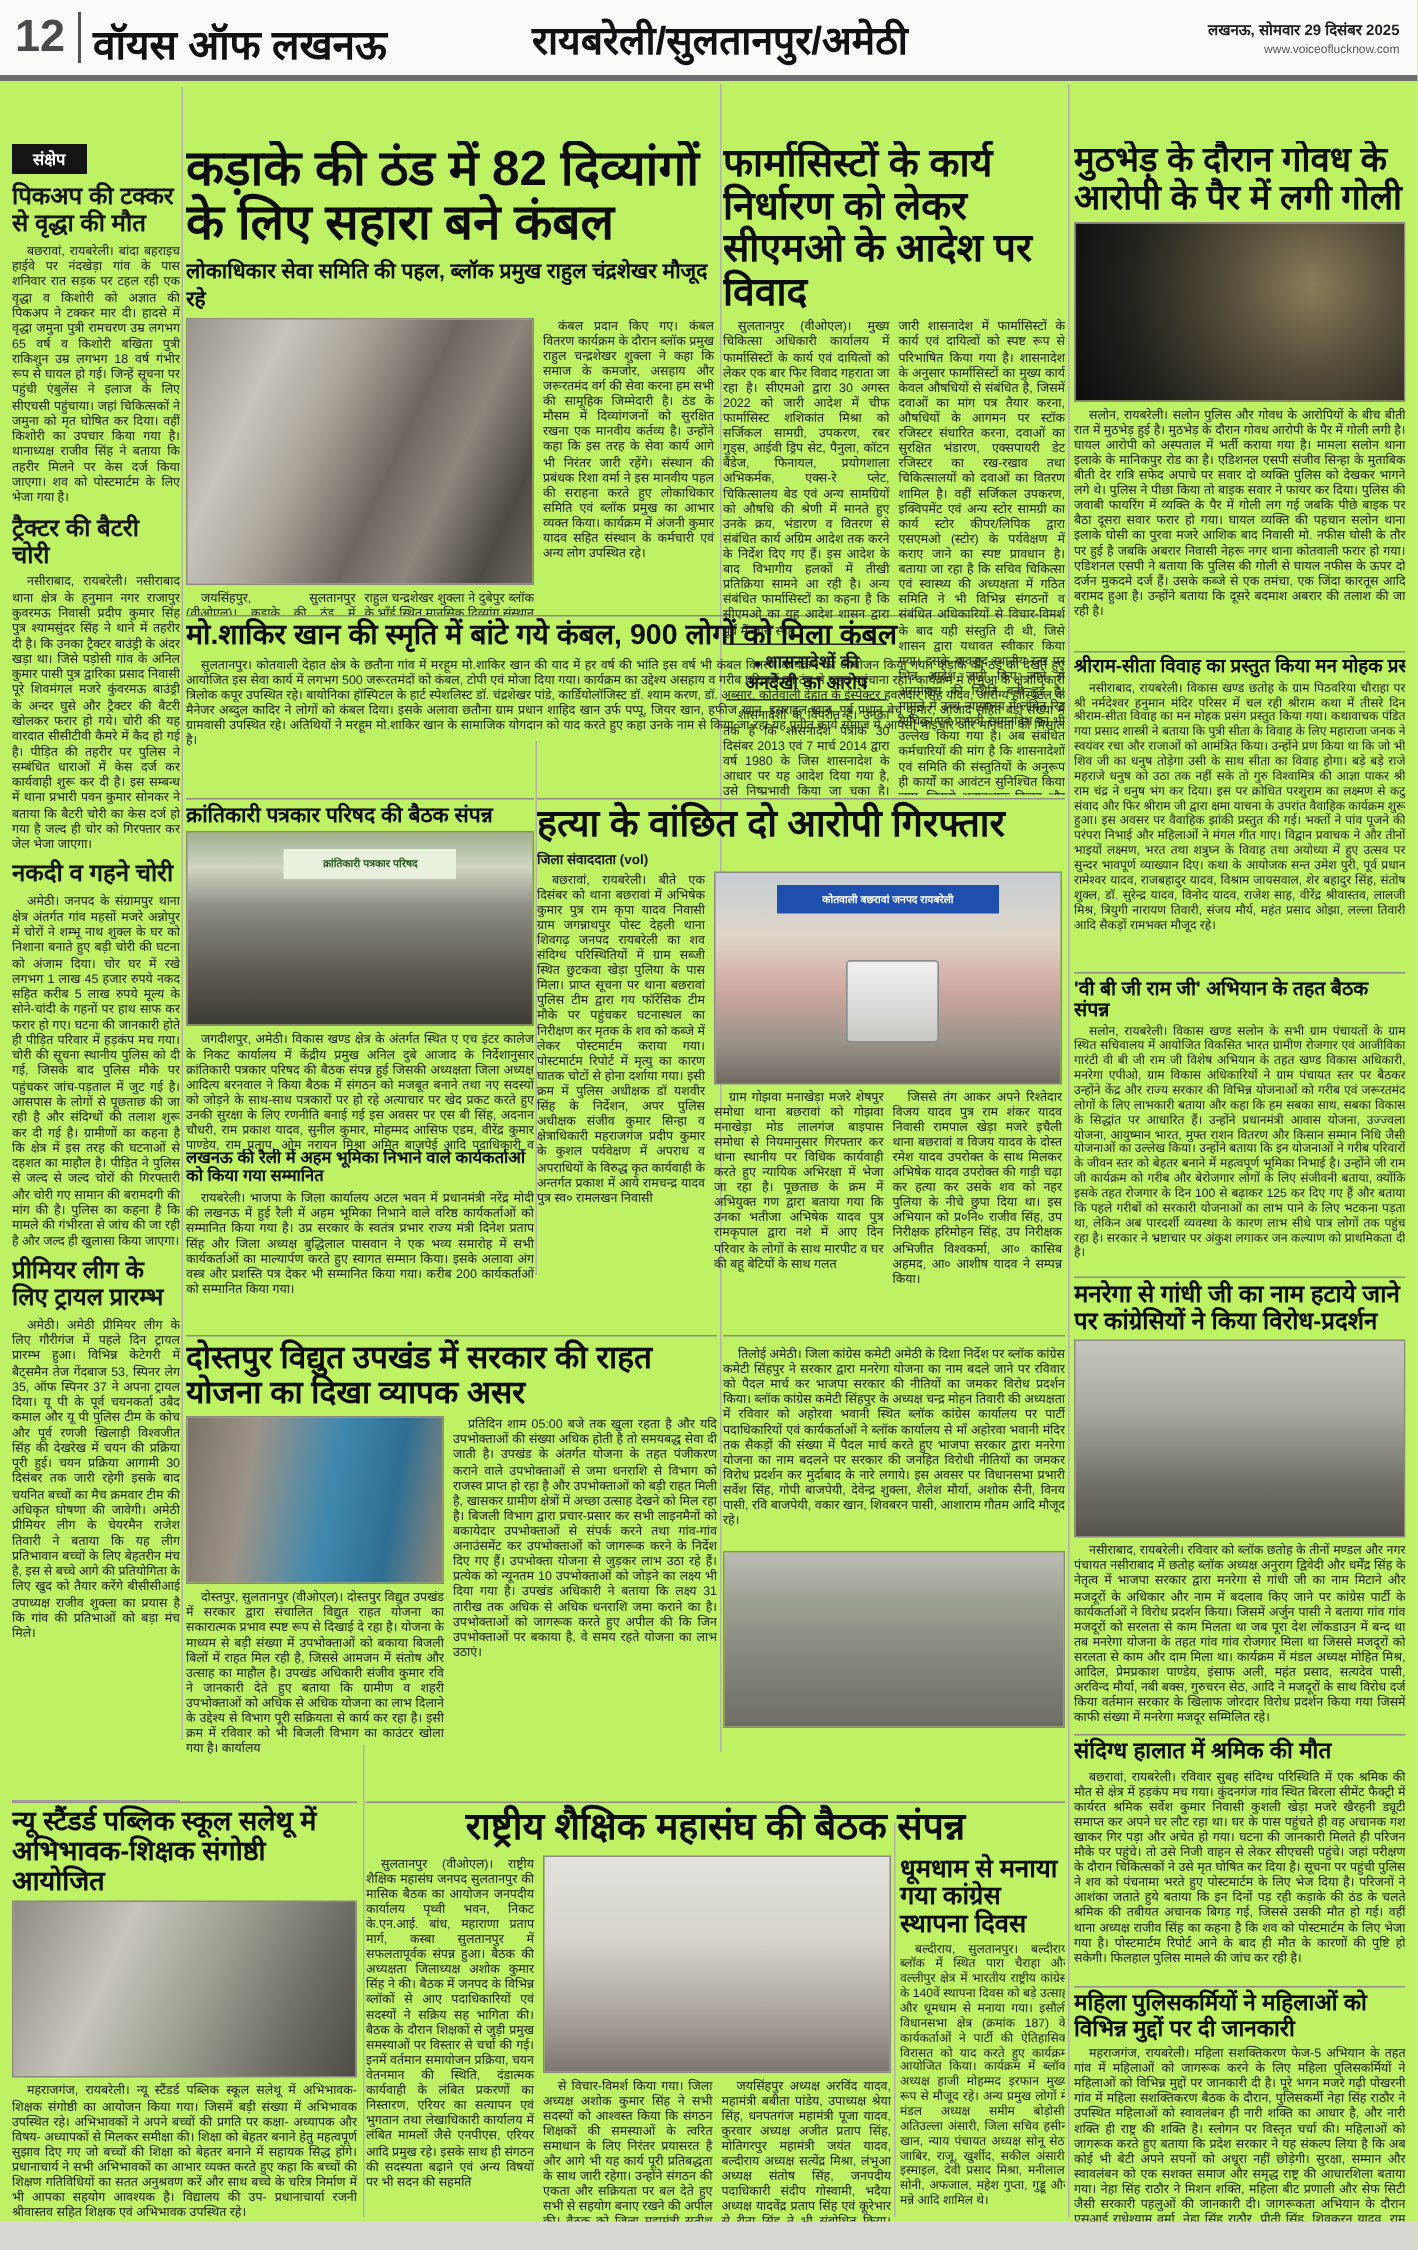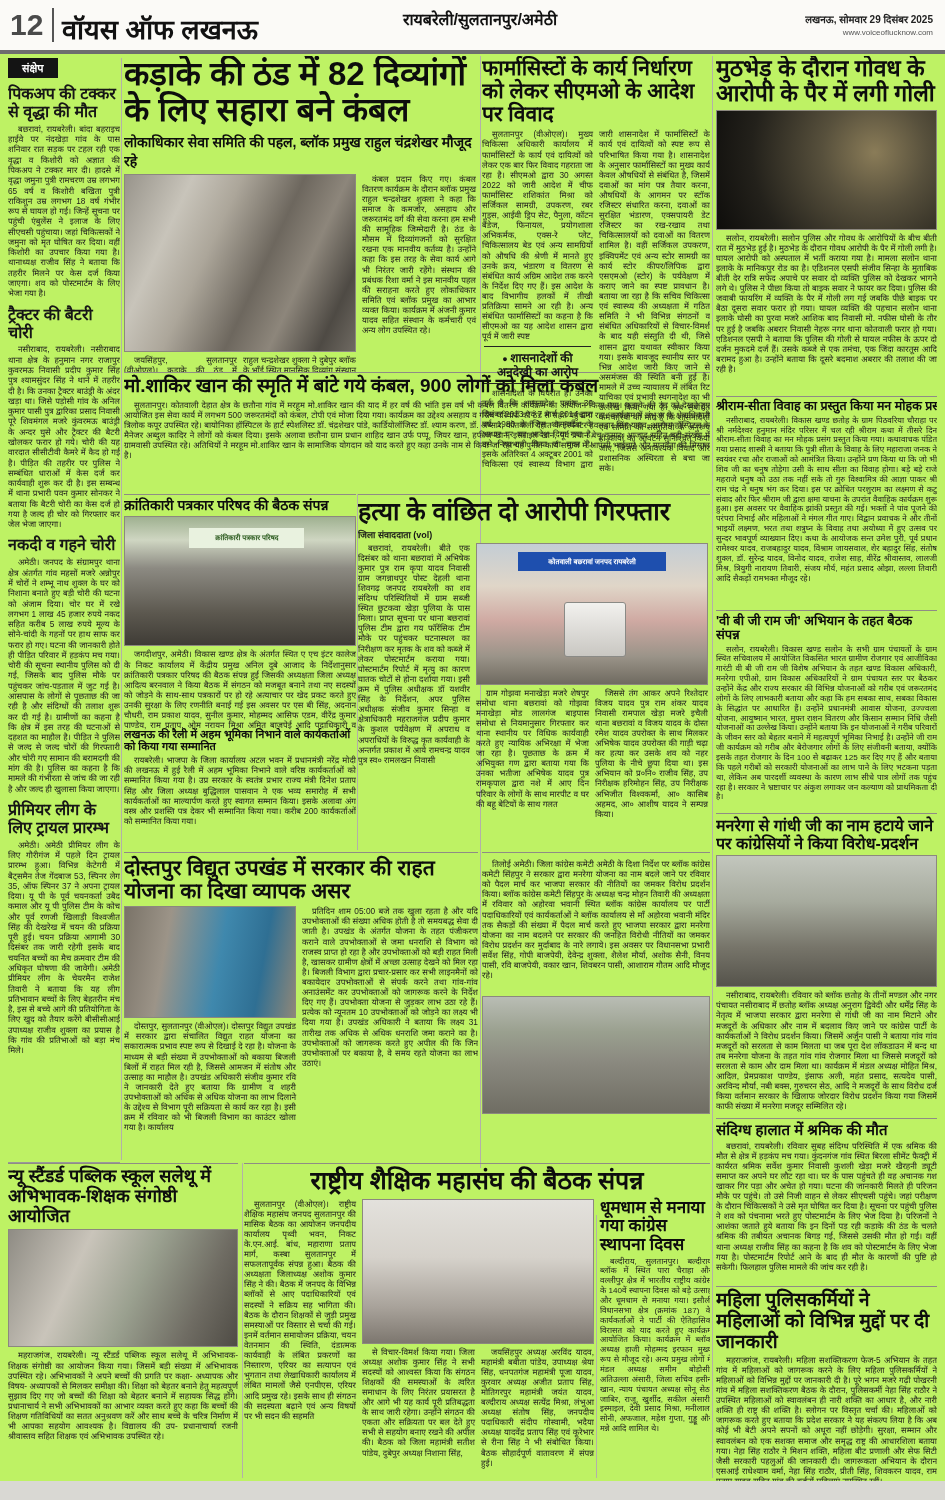--- a/index.html
+++ b/index.html
@@ -4,25 +4,25 @@
 <style>
   html,body{margin:0;padding:0;}
   body{font-family:"Liberation Sans","DejaVu Sans",sans-serif;background:#e8e7e2;}
   .page{position:relative;width:945px;height:1500px;background:#bef264;overflow:hidden;color:#161616;}
   
   .masthead{position:absolute;left:0;top:0;width:945px;height:50px;background:#fbfaf7;}
   .masthead:after{content:"";position:absolute;left:0;top:50px;width:945px;height:4px;background:#6e6e6e;}
   .pagenum{position:absolute;left:10px;top:8px;font-size:30px;font-weight:700;color:#4a4a4a;}
   .mast-bar{position:absolute;left:52px;top:8px;width:2px;height:34px;background:#555;}
   .paper-name{position:absolute;left:62px;top:10px;font-size:27px;font-weight:700;color:#111;}
-  .section-title{position:absolute;left:280px;top:8px;width:400px;text-align:center;font-size:16px;font-weight:700;color:#111;}
+  .section-title{position:absolute;left:280px;top:8px;width:400px;text-align:center;font-size:26px;font-weight:700;color:#111;}
   .dateline{position:absolute;right:12px;top:12px;font-size:10px;font-weight:700;color:#222;text-align:right;}
   .website{position:absolute;right:12px;top:28px;font-size:8px;color:#555;text-align:center;}
   
-  .art{position:absolute;overflow:hidden;}
+  .art{position:absolute;overflow:hidden;margin-top:38px;}
   .hl{font-weight:700;color:#0d0d0d;line-height:1.1;}
   .subhl{font-weight:700;color:#0d0d0d;}
   .bd{font-size:8.3px;line-height:1.22;text-align:justify;color:#1d1d1b;text-indent:10px;}
   .photo{position:relative;width:100%;border:1px solid #8c887f;box-sizing:border-box;}
   .byline{font-size:9px;font-weight:700;margin:2px 0;}
   .rule-v{position:absolute;width:1px;background:#b3b0a8;}
   .sep{border-top:1px solid #8f8c85;padding-top:3px;}
   
   .brief-label{display:inline-block;background:#141414;color:#fff;font-weight:700;font-size:11px;padding:2px 14px 3px;}
   .brief-head{font-size:16px;font-weight:700;line-height:1.12;margin:7px 0 3px;}
@@ -123,21 +123,21 @@
     <div class="row" style="margin-top:4px;">
       <div style="width:172px;flex:none;">
         <div class="photo ph-dostpur"></div>
         <div class="bd" style="margin-top:3px;height:128px;">दोस्तपुर, सुलतानपुर (वीओएल)। दोस्तपुर विद्युत उपखंड में सरकार द्वारा संचालित विद्युत राहत योजना का सकारात्मक प्रभाव स्पष्ट रूप से दिखाई दे रहा है। योजना के माध्यम से बड़ी संख्या में उपभोक्ताओं को बकाया बिजली बिलों में राहत मिल रही है, जिससे आमजन में संतोष और उत्साह का माहौल है। उपखंड अधिकारी संजीव कुमार रवि ने जानकारी देते हुए बताया कि ग्रामीण व शहरी उपभोक्ताओं को अधिक से अधिक योजना का लाभ दिलाने के उद्देश्य से विभाग पूरी सक्रियता से कार्य कर रहा है। इसी क्रम में रविवार को भी बिजली विभाग का काउंटर खोला गया है। कार्यालय</div>
       </div>
       <div class="bd" style="width:176px;flex:none;">प्रतिदिन शाम 05:00 बजे तक खुला रहता है और यदि उपभोक्ताओं की संख्या अधिक होती है तो समयबद्ध सेवा दी जाती है। उपखंड के अंतर्गत योजना के तहत पंजीकरण कराने वाले उपभोक्ताओं से जमा धनराशि से विभाग को राजस्व प्राप्त हो रहा है और उपभोक्ताओं को बड़ी राहत मिली है, खासकर ग्रामीण क्षेत्रों में अच्छा उत्साह देखने को मिल रहा है। बिजली विभाग द्वारा प्रचार-प्रसार कर सभी लाइनमैनों को बकायेदार उपभोक्ताओं से संपर्क करने तथा गांव-गांव अनाउंसमेंट कर उपभोक्ताओं को जागरूक करने के निर्देश दिए गए हैं। उपभोक्ता योजना से जुड़कर लाभ उठा रहे हैं। प्रत्येक को न्यूनतम 10 उपभोक्ताओं को जोड़ने का लक्ष्य भी दिया गया है। उपखंड अधिकारी ने बताया कि लक्ष्य 31 तारीख तक अधिक से अधिक धनराशि जमा कराने का है। उपभोक्ताओं को जागरूक करते हुए अपील की कि जिन उपभोक्ताओं पर बकाया है, वे समय रहते योजना का लाभ उठाएं।</div>
     </div>
   </div>
 
   <div class="art" style="left:482px;top:56px;width:228px;height:436px;">
-    <div class="hl" style="font-size:21px;">फार्मासिस्टों के कार्य निर्धारण को लेकर सीएमओ के आदेश पर विवाद</div>
+    <div class="hl" style="font-size:26px;">फार्मासिस्टों के कार्य निर्धारण को लेकर सीएमओ के आदेश पर विवाद</div>
     <div class="cols2" style="margin-top:4px;height:368px;">
       <div class="bd">सुलतानपुर (वीओएल)। मुख्य चिकित्सा अधिकारी कार्यालय में फार्मासिस्टों के कार्य एवं दायित्वों को लेकर एक बार फिर विवाद गहराता जा रहा है। सीएमओ द्वारा 30 अगस्त 2022 को जारी आदेश में चीफ फार्मासिस्ट शशिकांत मिश्रा को सर्जिकल सामग्री, उपकरण, रबर गुड्स, आईवी ड्रिप सेट, पैनुला, कॉटन बैंडेज, फिनायल, प्रयोगशाला अभिकर्मक, एक्स-रे प्लेट, चिकित्सालय बेड एवं अन्य सामग्रियों को औषधि की श्रेणी में मानते हुए उनके क्रय, भंडारण व वितरण से संबंधित कार्य अग्रिम आदेश तक करने के निर्देश दिए गए हैं। इस आदेश के बाद विभागीय हलकों में तीखी प्रतिक्रिया सामने आ रही है। अन्य संबंधित फार्मासिस्टों का कहना है कि सीएमओ का यह आदेश शासन द्वारा पूर्व में जारी स्पष्ट</div>
       <div class="pullquote">शासनादेशों की अनदेखी का आरोप</div>
       <div class="bd">शासनादेशों के विपरीत है। उनका तर्क है कि शासनादेश पत्रांक 30 दिसंबर 2013 एवं 7 मार्च 2014 द्वारा वर्ष 1980 के जिस शासनादेश के आधार पर यह आदेश दिया गया है, उसे निष्प्रभावी किया जा चुका है। इसके अतिरिक्त 4 अक्टूबर 2001 को चिकित्सा एवं स्वास्थ्य विभाग द्वारा जारी शासनादेश में फार्मासिस्टों के कार्य एवं दायित्वों को स्पष्ट रूप से परिभाषित किया गया है। शासनादेश के अनुसार फार्मासिस्टों का मुख्य कार्य केवल औषधियों से संबंधित है, जिसमें दवाओं का मांग पत्र तैयार करना, औषधियों के आगमन पर स्टॉक रजिस्टर संधारित करना, दवाओं का सुरक्षित भंडारण, एक्सपायरी डेट रजिस्टर का रख-रखाव तथा चिकित्सालयों को दवाओं का वितरण शामिल है। वहीं सर्जिकल उपकरण, इक्विपमेंट एवं अन्य स्टोर सामग्री का कार्य स्टोर कीपर/लिपिक द्वारा एसएमओ (स्टोर) के पर्यवेक्षण में कराए जाने का स्पष्ट प्रावधान है। बताया जा रहा है कि सचिव चिकित्सा एवं स्वास्थ्य की अध्यक्षता में गठित समिति ने भी विभिन्न संगठनों व संबंधित अधिकारियों से विचार-विमर्श के बाद यही संस्तुति दी थी, जिसे शासन द्वारा यथावत स्वीकार किया गया। इसके बावजूद स्थानीय स्तर पर भिन्न आदेश जारी किए जाने से असमंजस की स्थिति बनी हुई है। मामले में उच्च न्यायालय में लंबित रिट याचिका एवं प्रभावी स्थगनादेश का भी उल्लेख किया गया है। अब संबंधित कर्मचारियों की मांग है कि शासनादेशों एवं समिति की संस्तुतियों के अनुरूप ही कार्यों का आवंटन सुनिश्चित किया जाए, जिससे अनावश्यक विवाद और प्रशासनिक अस्थिरता से बचा जा सके।</div>
     </div>
   </div>
 
   <div class="art sep" style="left:358px;top:494px;width:352px;height:356px;">
     <div class="hl" style="font-size:25px;">हत्या के वांछित दो आरोपी गिरफ्तार</div>
     <div class="byline">जिला संवाददाता (vol)</div>
@@ -206,19 +206,19 @@
     <div class="photo ph-gandhi" style="margin-top:3px;"></div>
     <div class="bd" style="margin-top:3px;">नसीराबाद, रायबरेली। रविवार को ब्लॉक छतोह के तीनों मण्डल और नगर पंचायत नसीराबाद में छतोह ब्लॉक अध्यक्ष अनुराग द्विवेदी और धर्मेंद्र सिंह के नेतृत्व में भाजपा सरकार द्वारा मनरेगा से गांधी जी का नाम मिटाने और मजदूरों के अधिकार और नाम में बदलाव किए जाने पर कांग्रेस पार्टी के कार्यकर्ताओं ने विरोध प्रदर्शन किया। जिसमें अर्जुन पासी ने बताया गांव गांव मजदूरों को सरलता से काम मिलता था जब पूरा देश लॉकडाउन में बन्द था तब मनरेगा योजना के तहत गांव गांव रोजगार मिला था जिससे मजदूरों को सरलता से काम और दाम मिला था। कार्यक्रम में मंडल अध्यक्ष मोहित मिश्र, आदिल, प्रेमप्रकाश पाण्डेय, इंसाफ अली, महंत प्रसाद, सत्यदेव पासी, अरविन्द मौर्या, नबी बक्स, गुरुचरन सेठ, आदि ने मजदूरों के साथ विरोध दर्ज किया वर्तमान सरकार के खिलाफ जोरदार विरोध प्रदर्शन किया गया जिसमें काफी संख्या में मनरेगा मजदूर सम्मिलित रहे।</div>
   </div>
 
   <div class="art sep" style="left:716px;top:1118px;width:221px;height:166px;">
     <div class="hl" style="font-size:15px;">संदिग्ध हालात में श्रमिक की मौत</div>
     <div class="bd" style="margin-top:2px;">बछरावां, रायबरेली। रविवार सुबह संदिग्ध परिस्थिति में एक श्रमिक की मौत से क्षेत्र में हड़कंप मच गया। कुंदनगंज गांव स्थित बिरला सीमेंट फैक्ट्री में कार्यरत श्रमिक सर्वेश कुमार निवासी कुशली खेड़ा मजरे खैरहनी ड्यूटी समाप्त कर अपने घर लौट रहा था। घर के पास पहुंचते ही वह अचानक गश खाकर गिर पड़ा और अचेत हो गया। घटना की जानकारी मिलते ही परिजन मौके पर पहुंचे। तो उसे निजी वाहन से लेकर सीएचसी पहुंचे। जहां परीक्षण के दौरान चिकित्सकों ने उसे मृत घोषित कर दिया है। सूचना पर पहुंची पुलिस ने शव को पंचनामा भरते हुए पोस्टमार्टम के लिए भेज दिया है। परिजनों ने आशंका जताते हुये बताया कि इन दिनों पड़ रही कड़ाके की ठंड के चलते श्रमिक की तबीयत अचानक बिगड़ गई, जिससे उसकी मौत हो गई। वहीं थाना अध्यक्ष राजीव सिंह का कहना है कि शव को पोस्टमार्टम के लिए भेजा गया है। पोस्टमार्टम रिपोर्ट आने के बाद ही मौत के कारणों की पुष्टि हो सकेगी। फिलहाल पुलिस मामले की जांच कर रही है।</div>
   </div>
 
   <div class="art sep" style="left:716px;top:1286px;width:221px;height:192px;">
-    <div class="hl" style="font-size:19px;">महिला पुलिसकर्मियों ने महिलाओं को विभिन्न मुद्दों पर दी जानकारी</div>
+    <div class="hl" style="font-size:15px;">महिला पुलिसकर्मियों ने महिलाओं को विभिन्न मुद्दों पर दी जानकारी</div>
     <div class="bd" style="margin-top:2px;">महराजगंज, रायबरेली। महिला सशक्तिकरण फेज-5 अभियान के तहत गांव में महिलाओं को जागरूक करने के लिए महिला पुलिसकर्मियों ने महिलाओं को विभिन्न मुद्दों पर जानकारी दी है। पूरे भगन मजरे गढ़ी पोखरनी गांव में महिला सशक्तिकरण बैठक के दौरान, पुलिसकर्मी नेहा सिंह राठौर ने उपस्थित महिलाओं को स्वावलंबन ही नारी शक्ति का आधार है, और नारी शक्ति ही राष्ट्र की शक्ति है। स्लोगन पर विस्तृत चर्चा की। महिलाओं को जागरूक करते हुए बताया कि प्रदेश सरकार ने यह संकल्प लिया है कि अब कोई भी बेटी अपने सपनों को अधूरा नहीं छोड़ेगी। सुरक्षा, सम्मान और स्वावलंबन को एक सशक्त समाज और समृद्ध राष्ट्र की आधारशिला बताया गया। नेहा सिंह राठौर ने मिशन शक्ति, महिला बीट प्रणाली और सेफ सिटी जैसी सरकारी पहलुओं की जानकारी दी। जागरूकता अभियान के दौरान एसआई राधेश्याम वर्मा, नेहा सिंह राठौर, प्रीती सिंह, शिवकरन यादव, राम प्रताप यादव सहित गांव की दर्जनों महिलाएं उपस्थित रहीं।</div>
   </div>
 
   <div class="footerband"></div>
 
 </div>
 
 </body></html>

